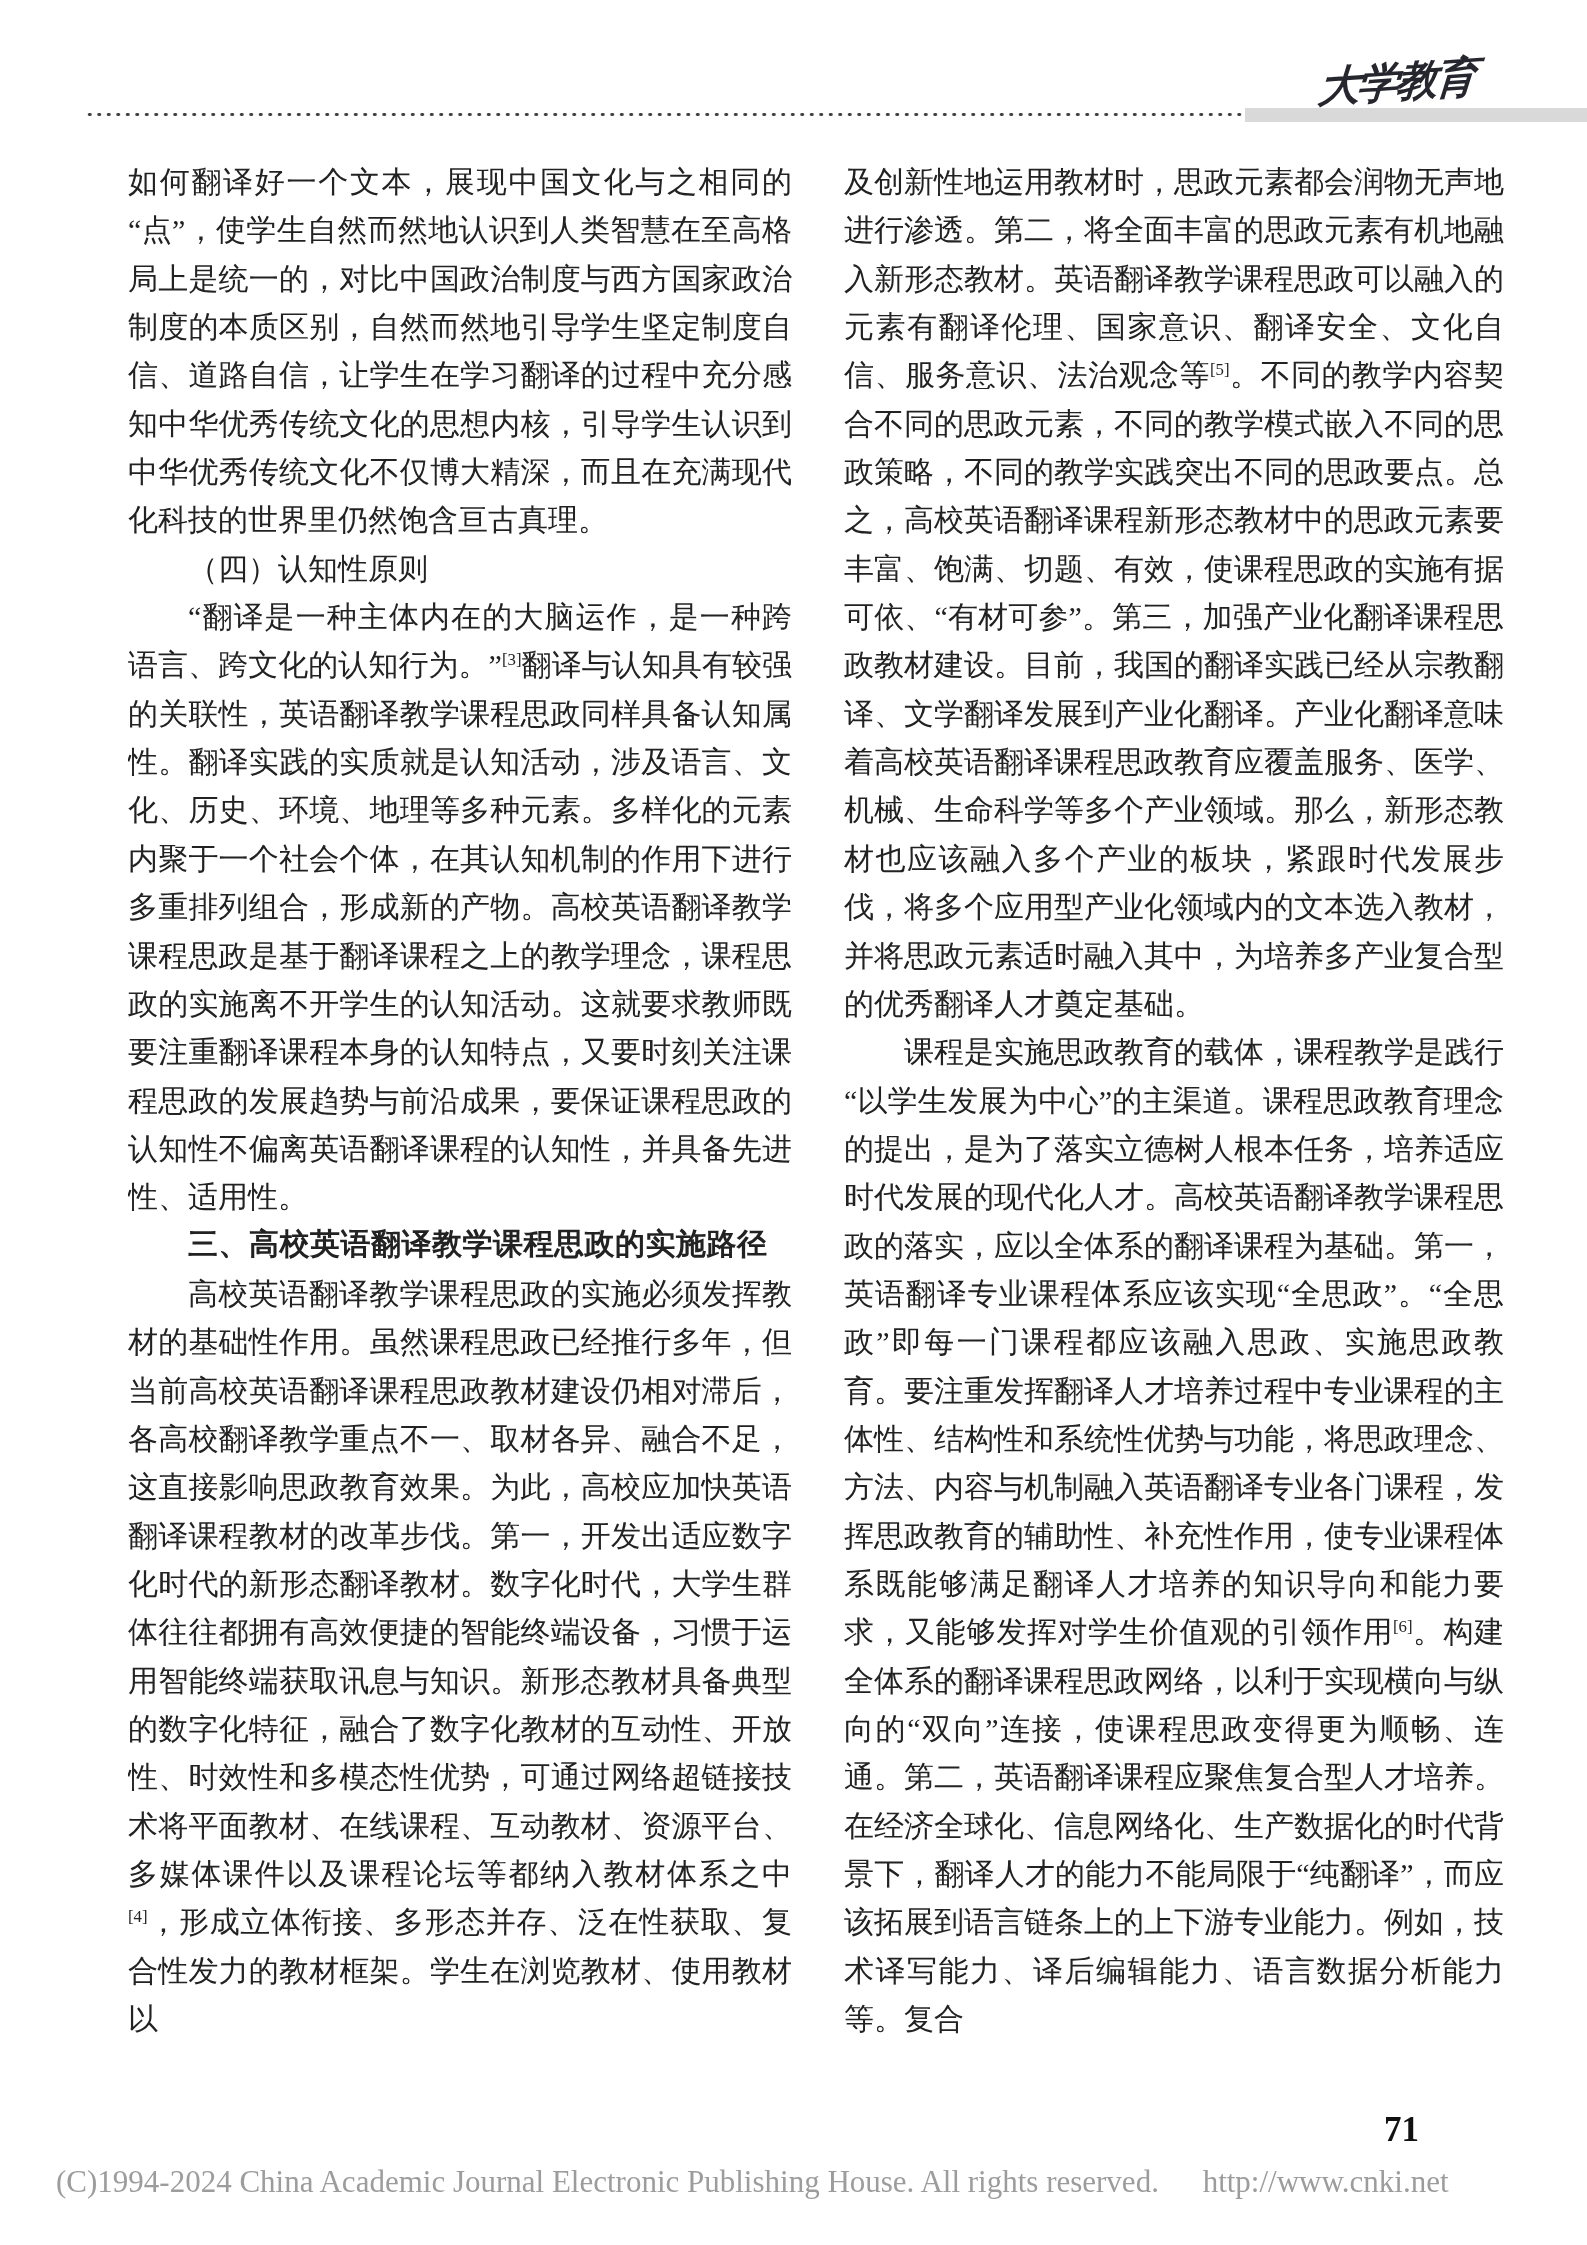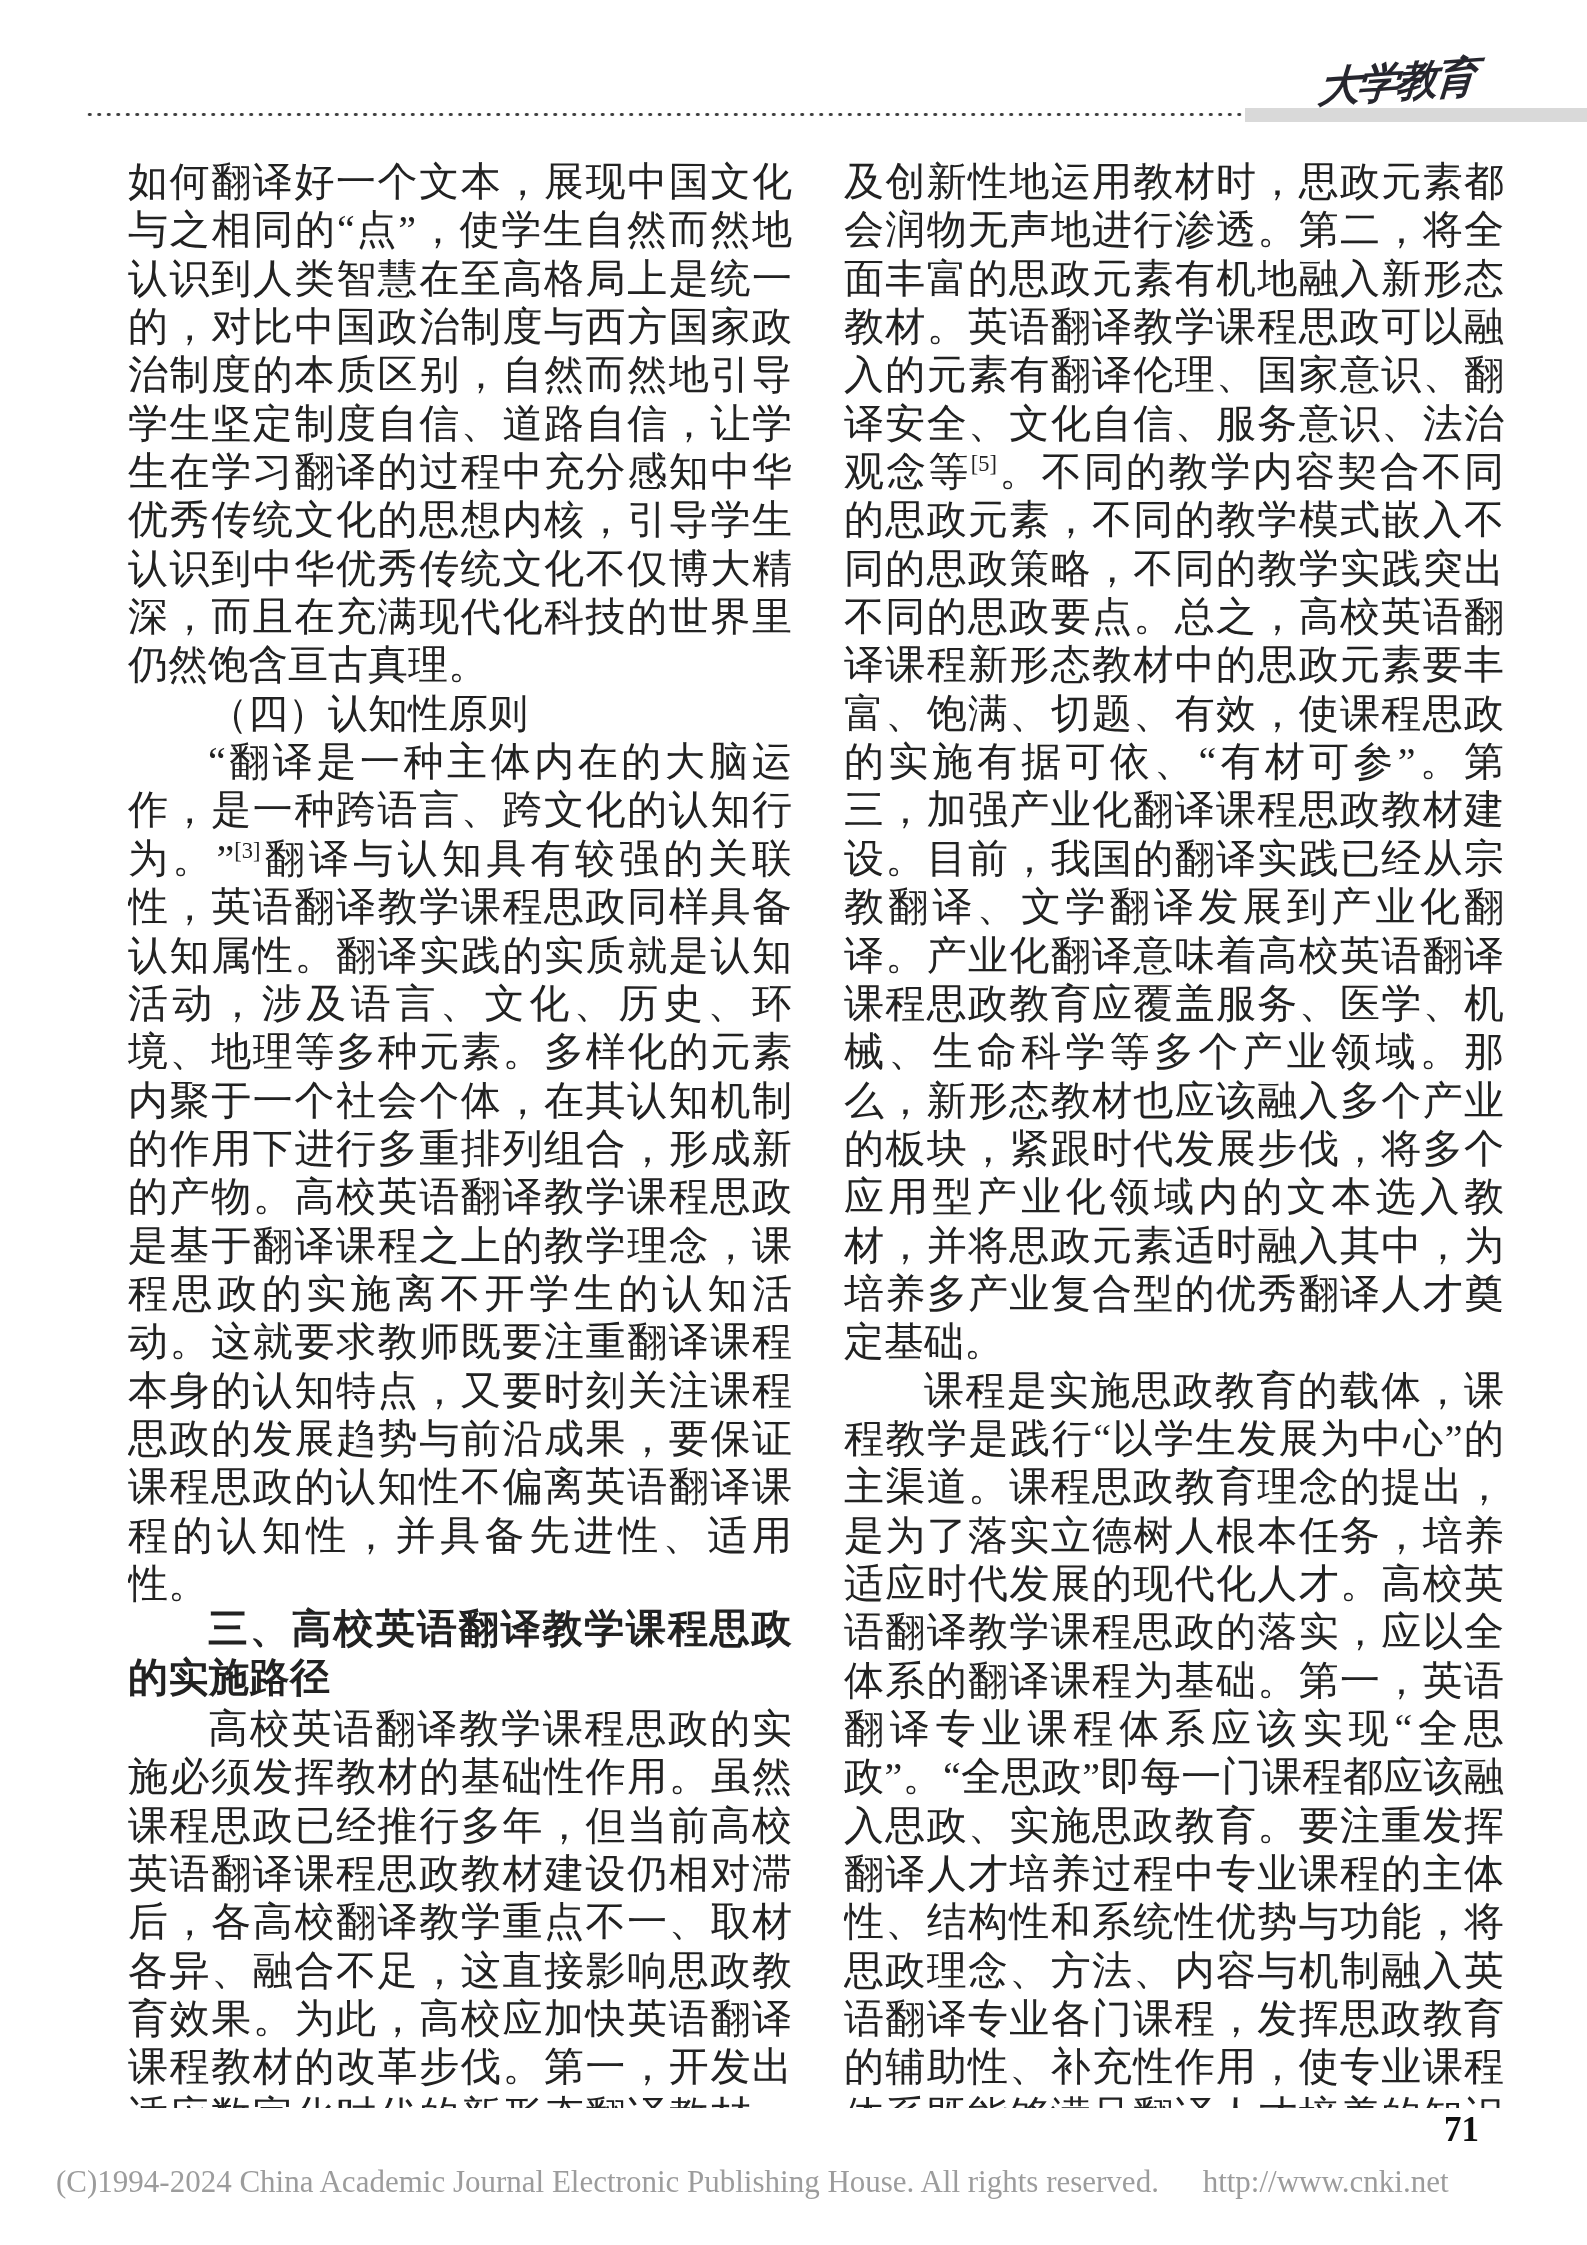--- a/index.html
+++ b/index.html
@@ -40,21 +40,21 @@
     width:342px; height:14px;
     background:#d9d9d9;
   }
 
   
   .col {
     position:absolute;
     top:158px;
     height:1950px;
     overflow:hidden;
-    font-size:40px;
+    font-size:30px;
     line-height:48.35px;
     text-align:justify;
     word-break:break-all;
     color:#222222;
   }
   .col-left  { left:128px; width:664px; }
   .col-right { left:834px; width:660px;margin-left:10px; }
 
   .col p.para { margin:0; padding:0; }
   .para.indent { text-indent:2em; }
@@ -66,21 +66,21 @@
   }
   sup.fn {
     font-size:0.56em;
     line-height:0;
     vertical-align:0.62em;
   }
 
   
   .page-number {
     position:absolute;
-    left:1444px; top:2110px;
+    left:1384px; top:2110px;
     font-size:35px;
     font-weight:bold;
     color:#111111;
   }
   .copyright {
     position:absolute;
     left:56px; top:2164px;
     font-size:31px;
     color:#9c9c9c;
     white-space:nowrap;

